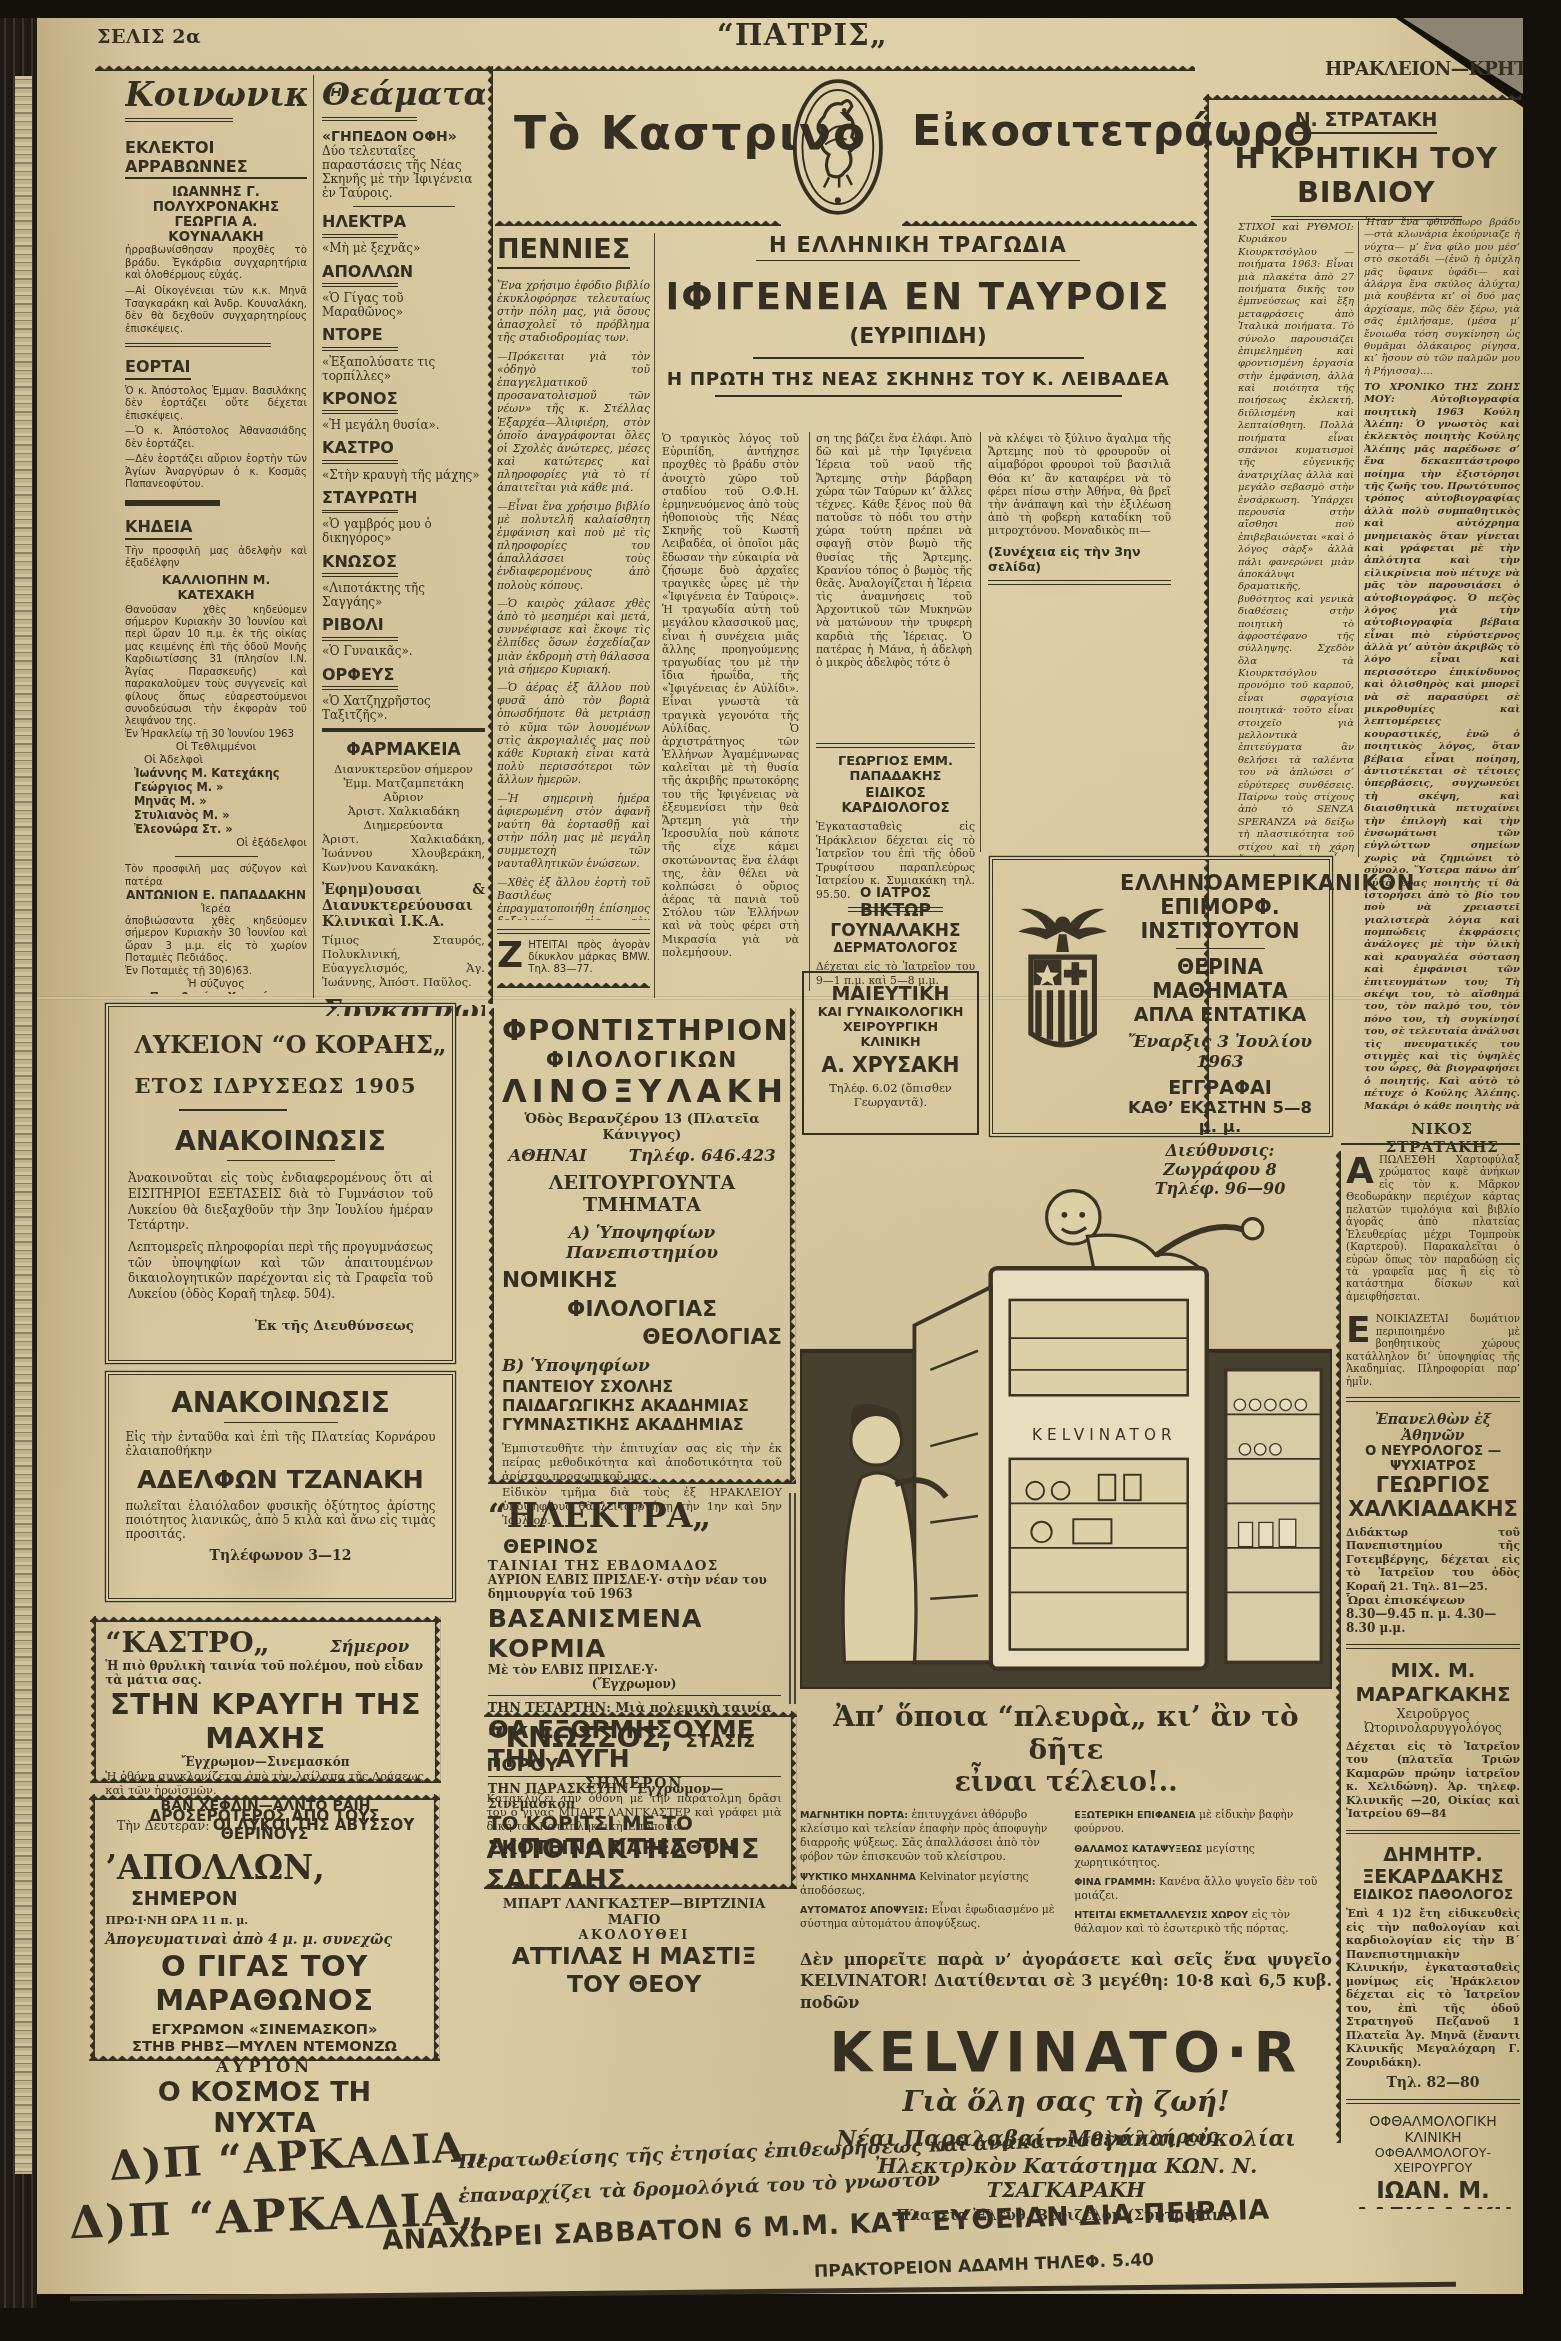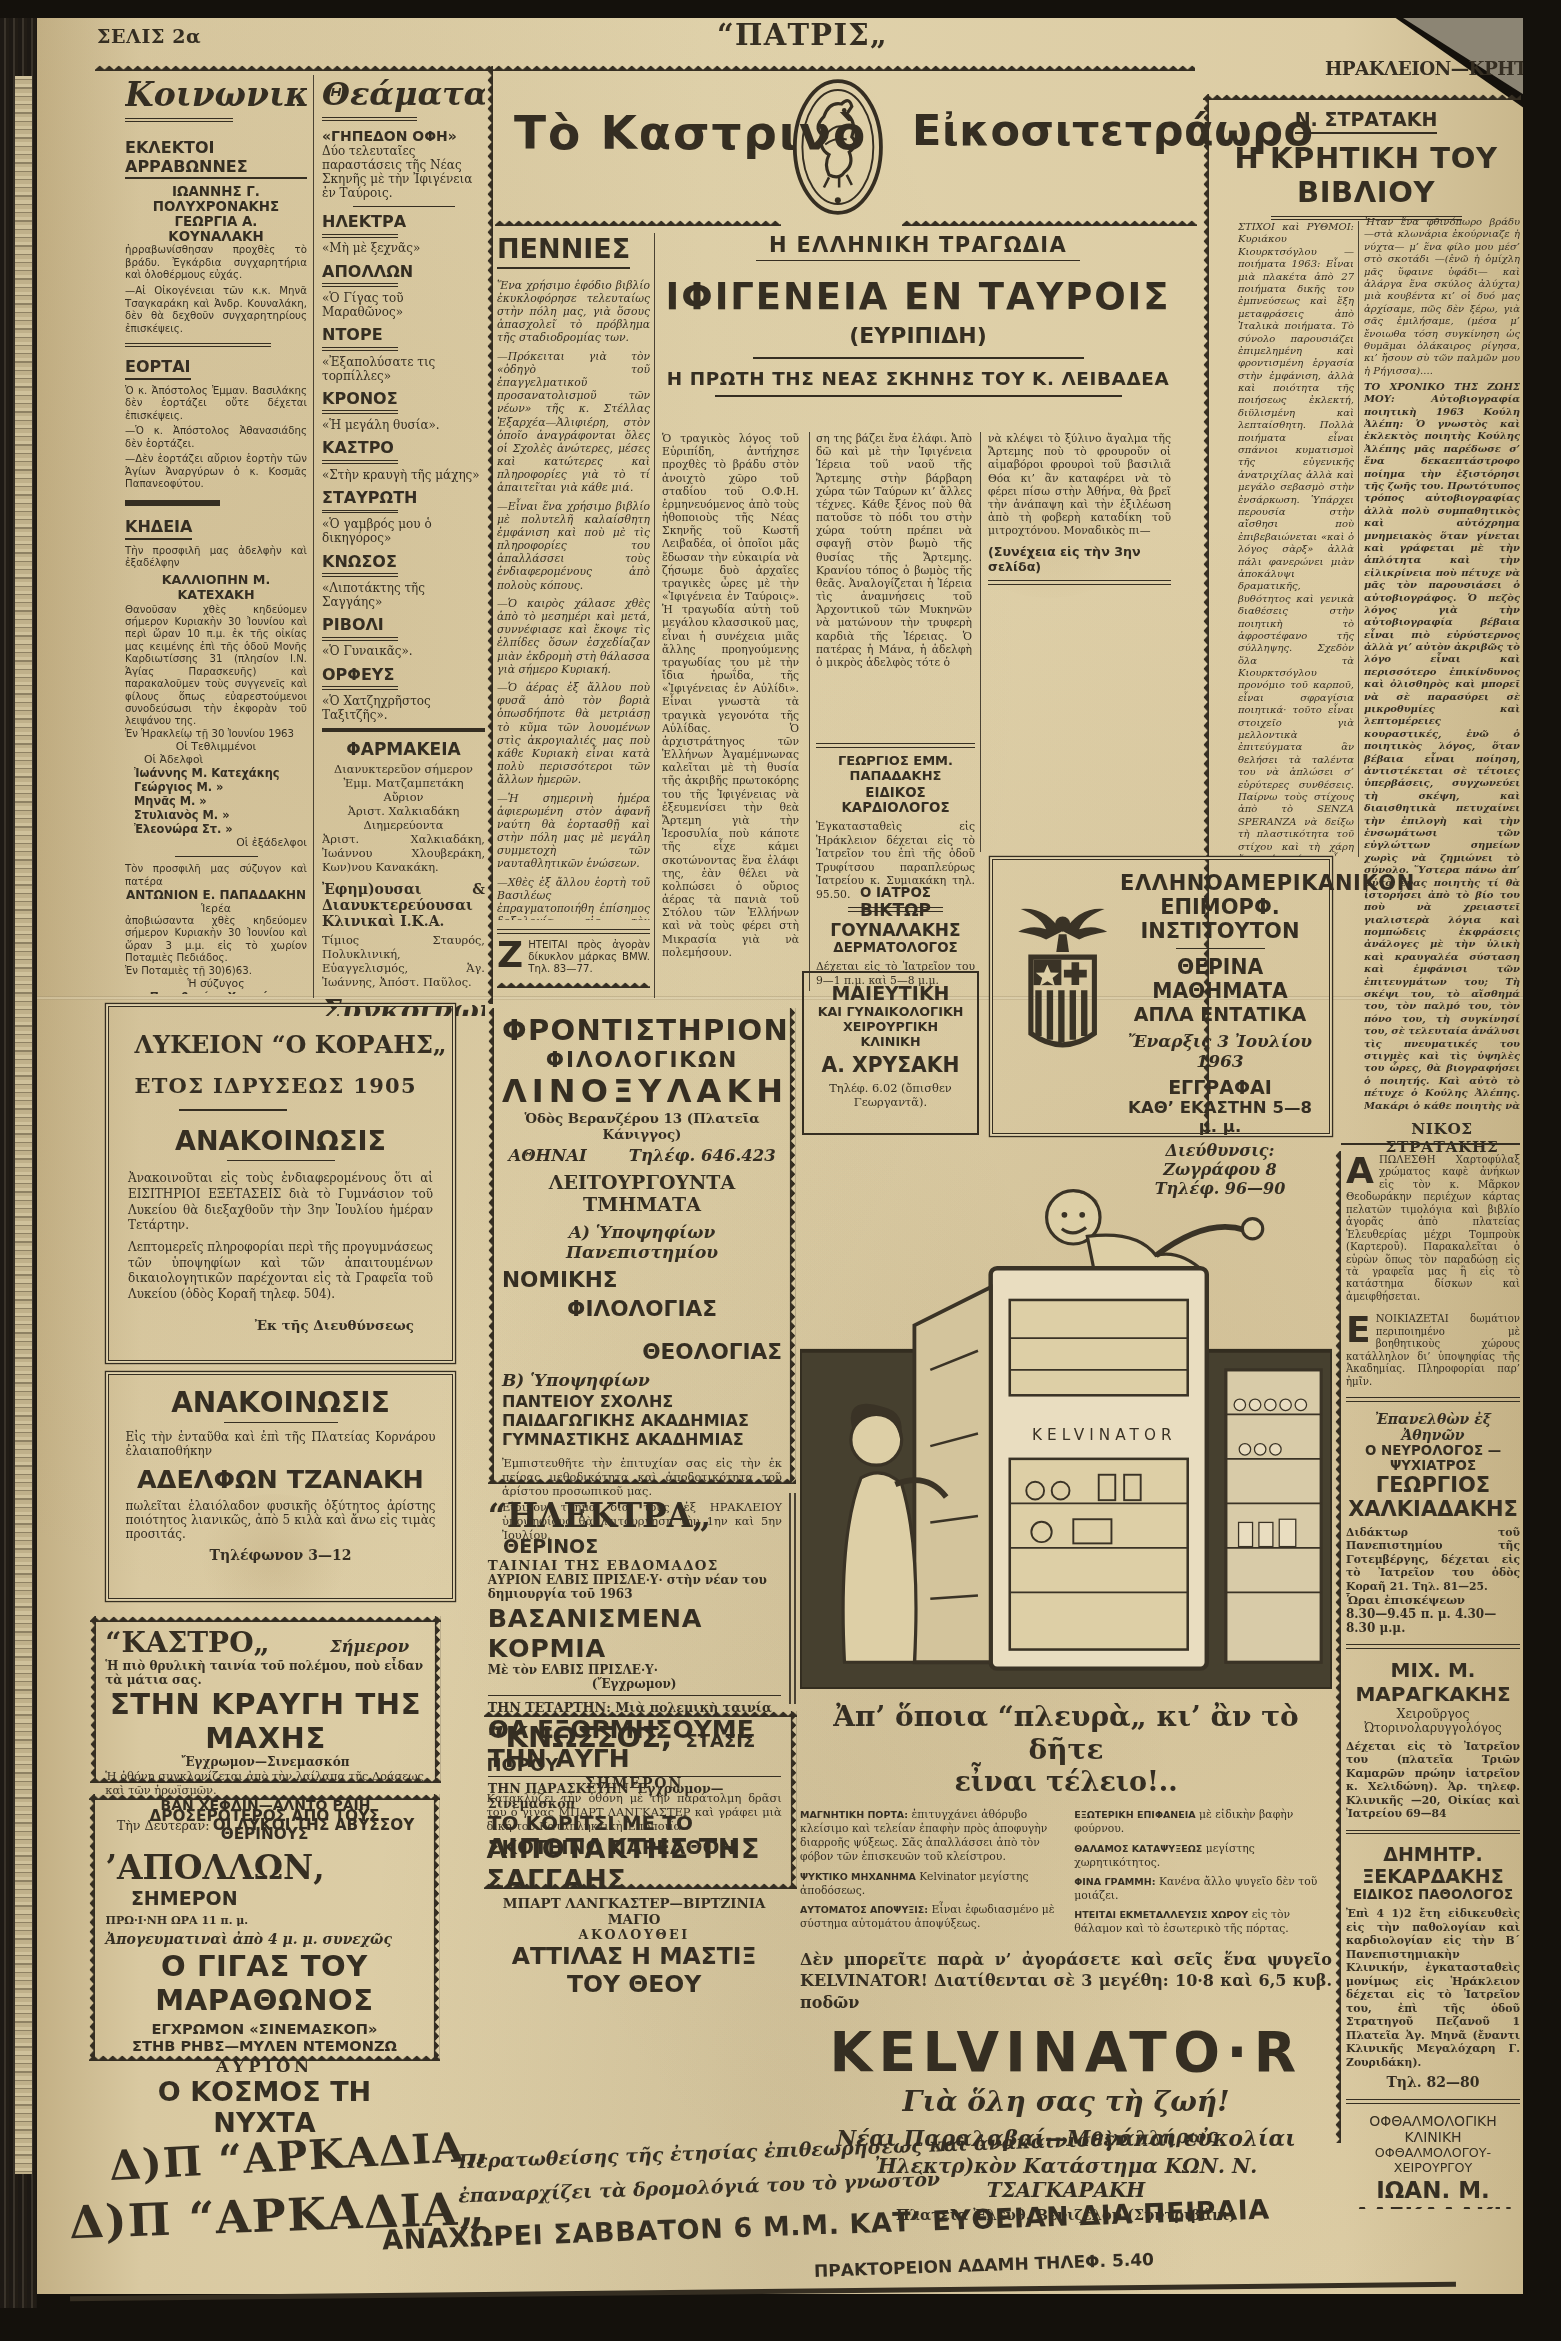--- a/index.html
+++ b/index.html
@@ -366,21 +366,21 @@
       <div class="san b" style="font-size:32px;letter-spacing:5.1px;">ΛΙΝΟΞΥΛΑΚΗ</div>
       <div class="ser b" style="font-size:13.4px;">Ὁδὸς Βερανζέρου 13 (Πλατεῖα Κάνιγγος)</div>
       <div style="display:flex;justify-content:space-between;padding:0 6.4px;margin-top:3.8px;">
         <span class="ser b it" style="font-size:16.5px;">ΑΘΗΝΑΙ</span>
         <span class="ser b it" style="font-size:16.5px;">Τηλέφ. 646.423</span>
       </div>
       <div class="ser b" style="font-size:19px;margin-top:6.4px;">ΛΕΙΤΟΥΡΓΟΥΝΤΑ ΤΜΗΜΑΤΑ</div>
       <div class="ser b it" style="font-size:17px;margin-top:6.4px;">Α) Ὑποψηφίων Πανεπιστημίου</div>
       <div class="san b" style="font-size:21.6px;text-align:left;margin-top:5.1px;">ΝΟΜΙΚΗΣ</div>
       <div class="san b" style="font-size:21.6px;margin-top:3.8px;">ΦΙΛΟΛΟΓΙΑΣ</div>
-      <div class="san b" style="font-size:21.6px;text-align:right;margin-top:18px;">ΘΕΟΛΟΓΙΑΣ</div>
+      <div class="san b" style="font-size:21.6px;text-align:right;margin-top:3px;">ΘΕΟΛΟΓΙΑΣ</div>
       <div class="ser b it" style="font-size:17px;text-align:left;margin-top:6.4px;">Β) Ὑποψηφίων</div>
       <div class="san b" style="font-size:16px;text-align:left;margin-top:2.5px;">ΠΑΝΤΕΙΟΥ ΣΧΟΛΗΣ</div>
       <div class="san b" style="font-size:16px;text-align:left;">ΠΑΙΔΑΓΩΓΙΚΗΣ ΑΚΑΔΗΜΙΑΣ</div>
       <div class="san b" style="font-size:16px;text-align:left;">ΓΥΜΝΑΣΤΙΚΗΣ ΑΚΑΔΗΜΙΑΣ</div>
       <div class="ser jus" style="font-size:11.4px;margin-top:6.4px;">Ἐμπιστευθῆτε τὴν ἐπιτυχίαν σας εἰς τὴν ἐκ πείρας μεθοδικότητα καὶ ἀποδοτικότητα τοῦ ἀρίστου προσωπικοῦ μας.</div>
       <div class="ser jus" style="font-size:11.4px;margin-top:2.5px;">Εἰδικὸν τμῆμα διὰ τοὺς ἐξ ΗΡΑΚΛΕΙΟΥ ὑποψηφίους θὰ λειτουργήσῃ τὴν 1ην καὶ 5ην Ἰουλίου.</div>
     </div>
   </div>
 
   <div class="abs" style="left:484px;top:1493px;width:313px;height:211px;">

